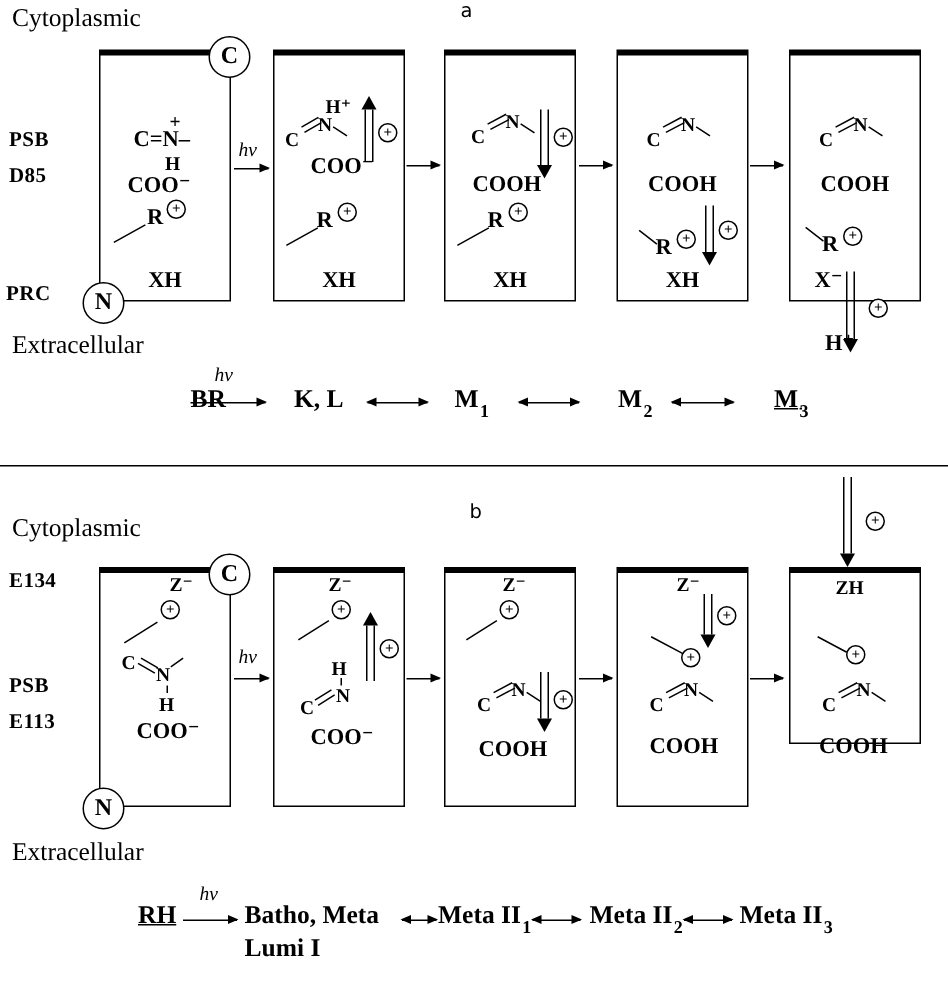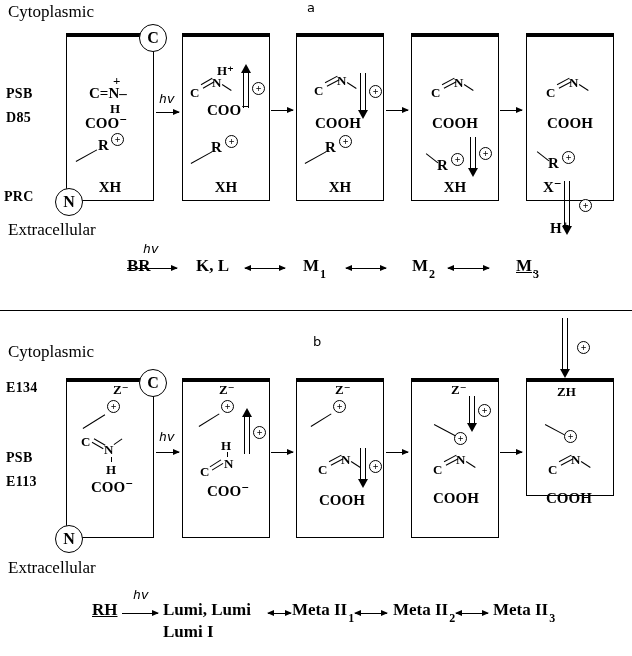--- a/index.html
+++ b/index.html
@@ -19,21 +19,21 @@
   .term{position:absolute;width:26px;height:26px;border:1.6px solid #000;border-radius:50%;
         background:#fff;display:flex;align-items:center;justify-content:center;
         font-weight:bold;font-size:16px;z-index:5;}
   .divider{position:absolute;left:0;width:632px;border-top:1.6px solid #000;}
   
   .harr{position:absolute;height:0;border-top:1.5px solid #000;}
   .harr::after{content:"";position:absolute;right:-1px;top:-4.1px;width:0;height:0;
         border-left:7px solid #000;border-top:3.3px solid transparent;border-bottom:3.3px solid transparent;}
   .dharr::before{content:"";position:absolute;left:-1px;top:-4.1px;width:0;height:0;
         border-right:7px solid #000;border-top:3.3px solid transparent;border-bottom:3.3px solid transparent;}
-  .hv{position:absolute;font-style:italic;font-size:13px;font-weight:normal;font-family:Liberation Mono, monospace;}
+  .hv{position:absolute;font-style:italic;font-size:13px;font-weight:normal;}
   
   .dar{position:absolute;width:12px;display:flex;flex-direction:column;align-items:center;z-index:4;}
   .dar .sh{width:4px;flex:1;border-left:1.5px solid #000;border-right:1.5px solid #000;}
   .dar .hd{width:0;height:0;}
   .dar.down .hd{border-left:5.5px solid transparent;border-right:5.5px solid transparent;border-top:9px solid #000;}
   .dar.up .hd{order:-1;border-left:5.5px solid transparent;border-right:5.5px solid transparent;border-bottom:9px solid #000;}
   
   .op{position:absolute;width:13px;height:13px;box-sizing:border-box;border:1.2px solid #000;
       border-radius:50%;display:flex;align-items:center;justify-content:center;
       font-size:10px;font-weight:bold;line-height:1;background:#fff;z-index:4;}
@@ -254,21 +254,21 @@
 
   <span class="hv" style="left:159px;top:430px;">hv</span>
   <div class="harr" style="left:156px;top:452px;width:23px;"></div>
   <div class="harr" style="left:271px;top:452px;width:22px;"></div>
   <div class="harr" style="left:386px;top:452px;width:22px;"></div>
   <div class="harr" style="left:500px;top:452px;width:22px;"></div>
 
   <span class="state" style="left:92px;top:600px;text-decoration:underline;">RH</span>
   <span class="hv" style="left:133px;top:588px;">hv</span>
   <div class="harr" style="left:122px;top:613px;width:36px;"></div>
-  <span class="state" style="left:163px;top:600px;">Lumi, Lumi</span>
+  <span class="state" style="left:163px;top:600px;">Batho, Meta</span>
   <span class="state" style="left:163px;top:622px;">Lumi I</span>
   <div class="harr dharr" style="left:268px;top:613px;width:23px;"></div>
   <span class="state" style="left:292px;top:600px;"><span>Meta II</span><span class="sb2">1</span></span>
   <div class="harr dharr" style="left:355px;top:613px;width:32px;"></div>
   <span class="state" style="left:393px;top:600px;"><span>Meta II</span><span class="sb2">2</span></span>
   <div class="harr dharr" style="left:456px;top:613px;width:32px;"></div>
   <span class="state" style="left:493px;top:600px;"><span>Meta II</span><span class="sb2">3</span></span>
 </div>
 
 </body></html>

